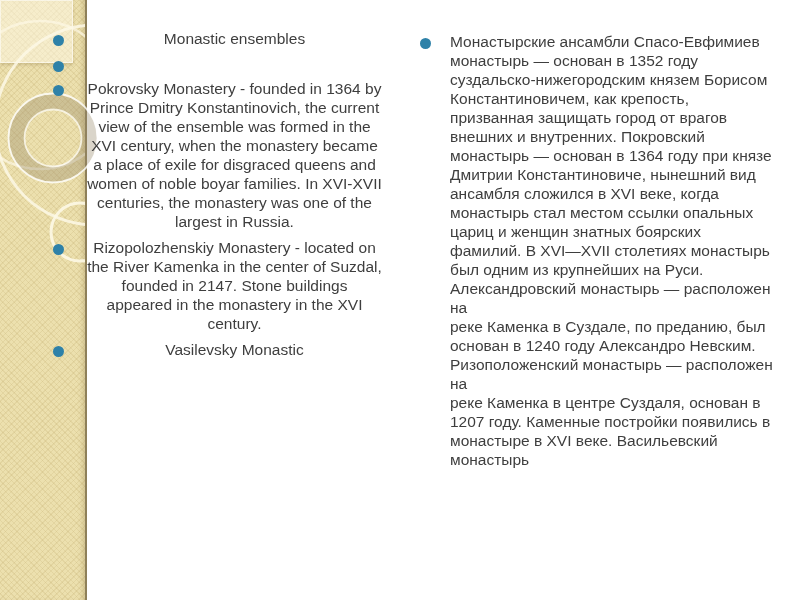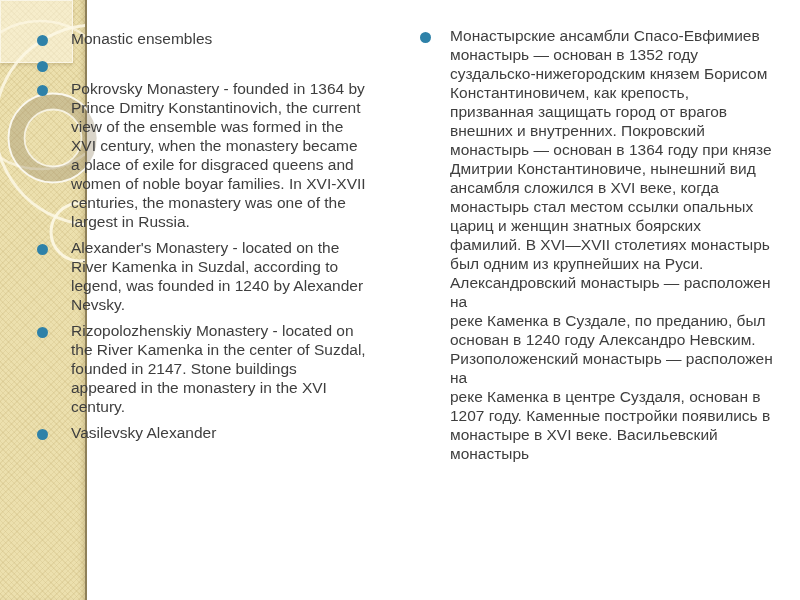--- a/index.html
+++ b/index.html
@@ -34,23 +34,23 @@
     box-shadow:0 2px 3px rgba(140,120,70,0.30);
   }
   svg.decor{position:absolute;left:0;top:0;z-index:1;overflow:visible;}
   
   .list{position:absolute;z-index:2;list-style:none;margin:0;padding:0;
         font-size:15.5px;line-height:19px;}
   .list li{display:flex;align-items:flex-start;margin:0 0 7px 0;}
   .bullet{flex:0 0 11px;width:11px;height:11px;border-radius:50%;
           background:var(--c-bullet);margin:6px 0 0 3px;}
   .item-text{white-space:pre-line;}
-  .list-left{left:34px;top:29px;}
+  .list-left{left:50px;top:29px;text-align:center;}
   .list-left .item-text{margin-left:23px;width:295px;}
-  .list-right{left:417px;top:26px;}
+  .list-right{left:417px;top:32px;}
   .list-right .item-text{margin-left:19px;width:324px;}
 </style>
 </head>
 <body>
 
 <div class="slide">
 
   <div class="band">
     <div class="band-square"></div>
   </div>
@@ -80,33 +80,29 @@
 
       <li>
         <span class="bullet"></span>
       </li>
 
       <li>
         <span class="bullet"></span>
         <div class="item-text">Pokrovsky Monastery - founded in 1364 by Prince Dmitry Konstantinovich, the current view of the ensemble was formed in the XVI century, when the monastery became a place of exile for disgraced queens and women of noble boyar families. In XVI-XVII centuries, the monastery was one of the largest in Russia.</div>
       </li>
 
-      <li>
-        <span class="bullet"></span>
-        <div class="item-text">Alexander's Monastery - located on the River Kamenka in Suzdal, according to legend, was founded in 1240 by Alexander Nevsky.</div>
-      </li>
 
       <li>
         <span class="bullet"></span>
         <div class="item-text">Rizopolozhenskiy Monastery - located on the River Kamenka in the center of Suzdal, founded in 2147. Stone buildings appeared in the monastery in the XVI century.</div>
       </li>
 
       <li>
         <span class="bullet"></span>
-        <div class="item-text">Vasilevsky Alexander</div>
+        <div class="item-text">Vasilevsky Monastic</div>
       </li>
     </ul>
 
   <ul class="list list-right">
 
       <li>
         <span class="bullet"></span>
         <div class="item-text">Монастырские ансамбли Спасо-Евфимиев монастырь — основан в 1352 году суздальско-нижегородским князем Борисом Константиновичем, как крепость, призванная защищать город от врагов внешних и внутренних. Покровский монастырь — основан в 1364 году при князе Дмитрии Константиновиче, нынешний вид ансамбля сложился в XVI веке, когда монастырь стал местом ссылки опальных цариц и женщин знатных боярских фамилий. В XVI—XVII столетиях монастырь был одним из крупнейших на Руси. Александровский монастырь — расположен на
 реке Каменка в Суздале, по преданию, был основан в 1240 году Александро Невским. Ризоположенский монастырь — расположен на
 реке Каменка в центре Суздаля, основан в 1207 году. Каменные постройки появились в монастыре в XVI веке. Васильевский монастырь</div>

